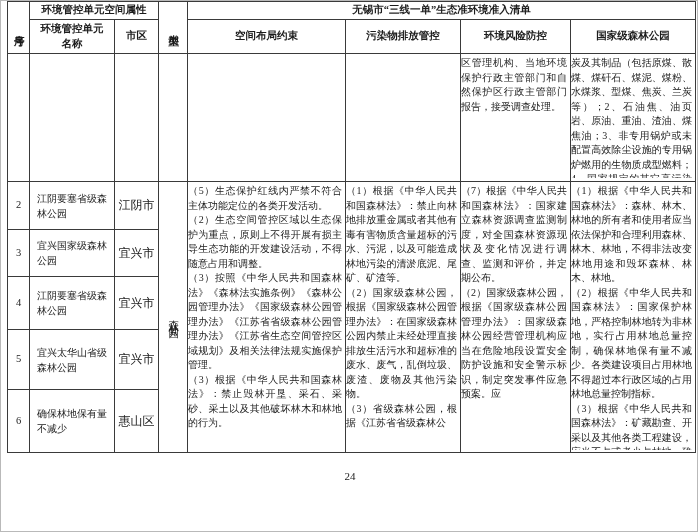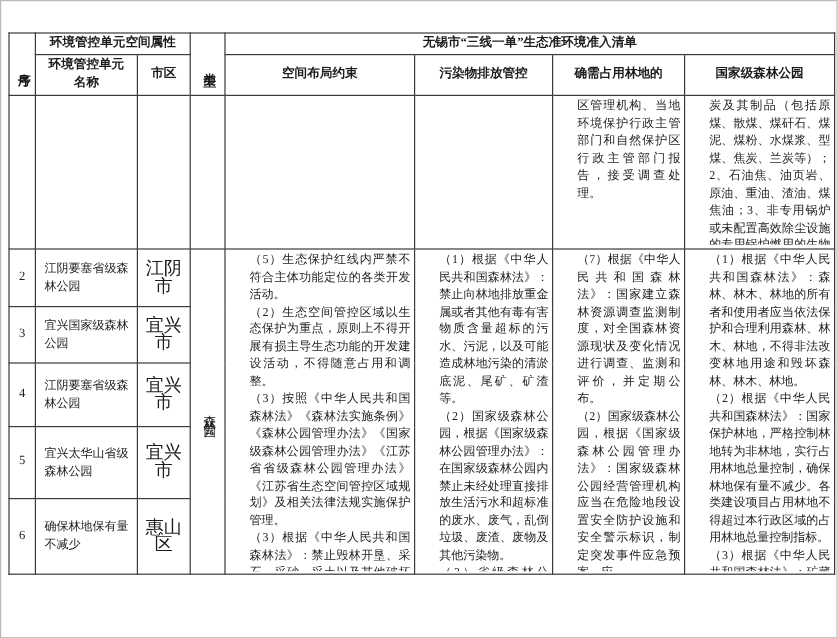--- a/index.html
+++ b/index.html
@@ -6,21 +6,21 @@
   body{
     width:698px;height:532px;position:relative;overflow:hidden;
     font-family:"Liberation Serif","DejaVu Serif",serif;
     color:#1c1c1c;
   }
   .page-frame{
     position:absolute;left:0;top:0;width:698px;height:532px;
     border:1px solid #b9b9b9;box-sizing:border-box;background:#ffffff;
   }
   table.doc{
-    position:absolute;left:6px;top:26px;
+    position:absolute;left:6px;top:0;
     border-collapse:collapse;table-layout:fixed;
     width:688px;
     font-family:Liberation Serif, serif;
   }
   td,th{
     border:1px solid #3a3a3a;
     padding:0;margin:0;vertical-align:middle;
     font-size:10px;line-height:14.5px;
     overflow:hidden;box-sizing:border-box;
   }
@@ -39,22 +39,22 @@
     text-align:center;letter-spacing:2px;
   }
   td.vert-label{
     writing-mode:vertical-rl;text-orientation:upright;
     text-align:center;font-size:10.5px;letter-spacing:3px;
   }
   td.seq{text-align:center;font-size:10.5px;}
   td.name{
     text-align:left;padding:2px 5px 2px 7px;font-size:10px;line-height:15px;
   }
-  td.dist{text-align:center;font-size:15px;}
-  td.txt{vertical-align:top;padding:2px 3px 0 20px;}
+  td.dist{text-align:center;font-size:12px;}
+  td.txt{vertical-align:top;padding:2px 3px 0 0;}
   td.txt .para{text-align:justify;word-break:break-all;}
   .clip-cont{height:122px;overflow:hidden;}
   .clip-tall{height:266px;overflow:hidden;}
   .page-num{
     position:absolute;left:0;top:469px;width:698px;
     text-align:center;font-size:11px;color:#222;
   }
 </style>
 </head>
 <body>
@@ -77,21 +77,21 @@
         <th rowspan="2" class="vert">序号</th>
         <th colspan="2">环境管控单元空间属性</th>
         <th rowspan="2" class="vert">类型</th>
         <th colspan="4">无锡市“三线一单”生态准环境准入清单</th>
       </tr>
       <tr class="hr2">
         <th class="wrap">环境管控单元名称</th>
         <th>市区</th>
         <th>空间布局约束</th>
         <th>污染物排放管控</th>
-        <th>确需占用林地的</th>
+        <th>环境风险防控</th>
         <th>国家级森林公园</th>
       </tr>
     </thead>
     <tbody>
       <tr class="r-cont">
         <td class="seq"></td>
         <td class="name"></td>
         <td class="dist"></td>
         <td></td>
         <td class="txt"></td>
@@ -159,13 +159,14 @@
         <td class="dist">宜兴市</td>
       </tr>
       <tr class="r6">
         <td class="seq">6</td>
         <td class="name">确保林地保有量不减少</td>
         <td class="dist">惠山区</td>
       </tr>
     </tbody>
   </table>
 
+  <div class="page-num">24</div>
 </div>
 
 </body></html>

